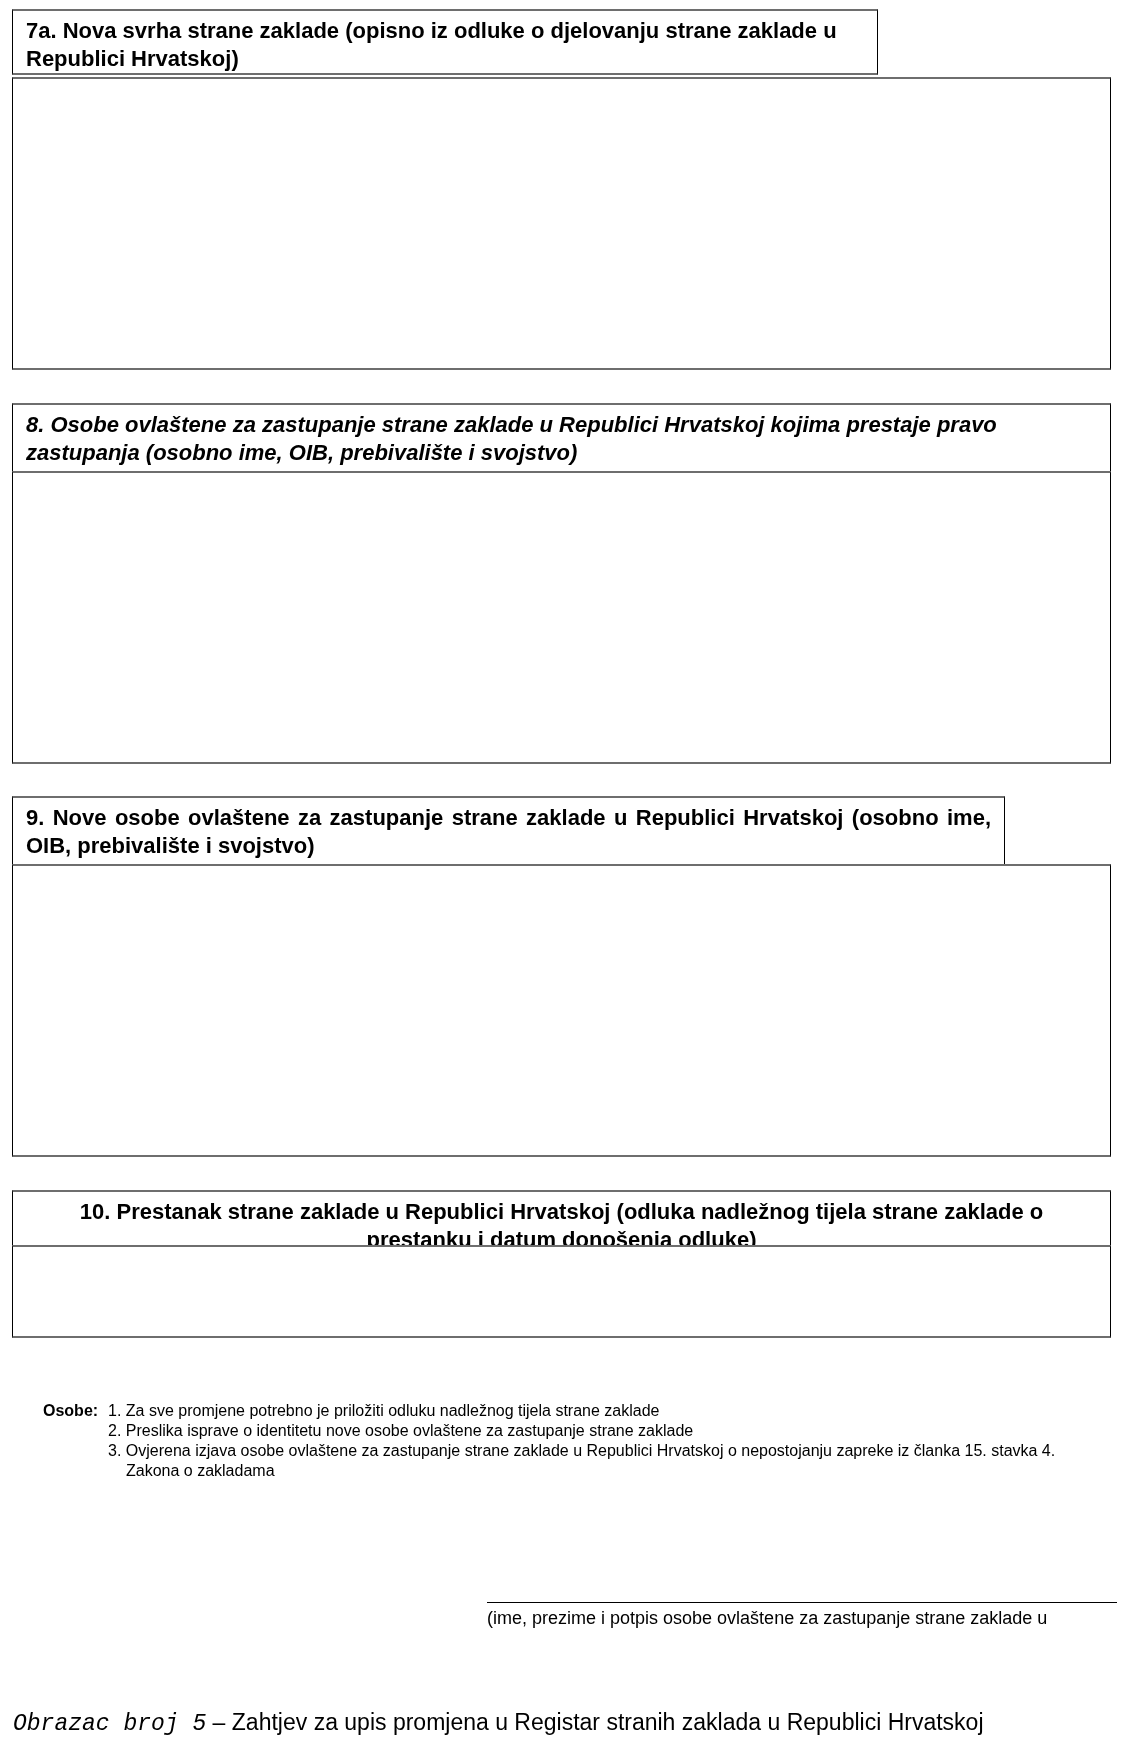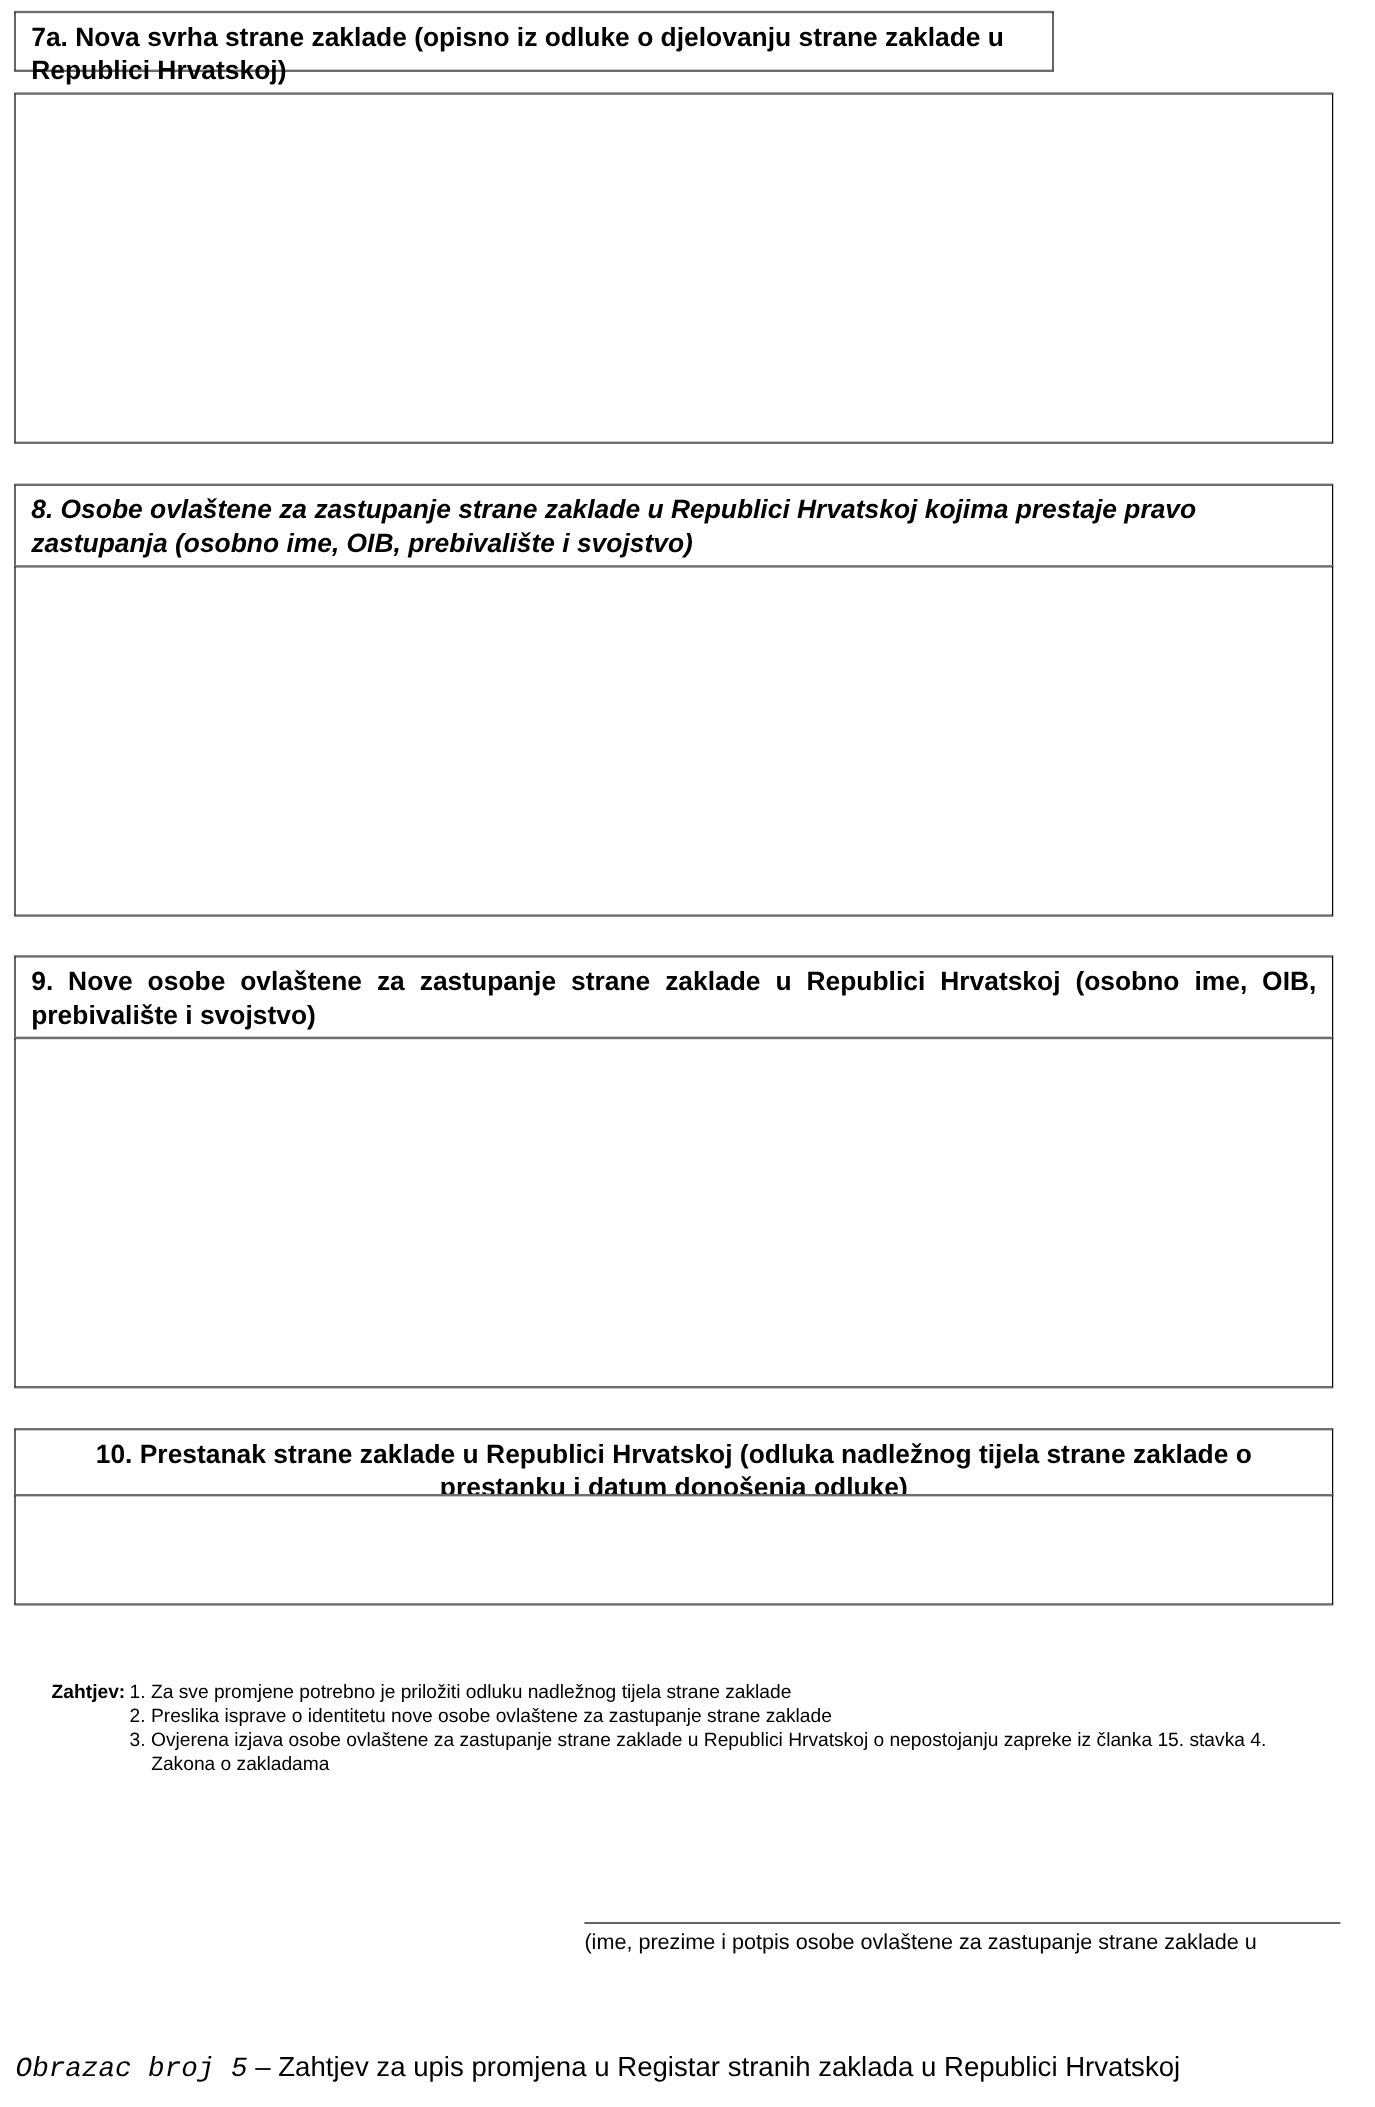--- a/index.html
+++ b/index.html
@@ -1,25 +1,25 @@
 <!DOCTYPE html>
 <html><head>
 <meta charset="utf-8">
 <style>
   html, body { margin:0; padding:0; background:#fff; }
   body { width:1146px; height:1756px; position:relative; overflow:hidden; font-family:"Liberation Sans", sans-serif; color:#000; }
   .box { position:absolute; left:12px; box-sizing:border-box; border-left:1.5px solid #000; border-right:1.5px solid #000; border-top:2px solid #6e6e6e; border-bottom:2px solid #6e6e6e; background:#fff; }
   .hdr { font-weight:bold; font-size:22px; line-height:28px; padding:6px 13px 0 13px; box-sizing:border-box; }
   .hdr.justify { text-align:justify; text-align-last:left; }
   .field { }
-  #b7a-h { top:9px; width:866px; height:51px; }
+  #b7a-h { top:9px; width:866px; height:66px; }
   #b7a-c { top:77px; width:1099px; height:293px; }
   #b8-h { top:403px; width:1099px; height:70px;font-style:italic; }
   #b8-c { top:471px; width:1099px; height:293px; }
-  #b9-h { top:796px; width:1099px; height:70px; }
+  #b9-h { top:796px; width:993px; height:70px; }
   #b9-c { top:864px; width:1099px; height:293px; }
   #b10-h { top:1190px; width:1099px; height:57px;text-align:center; }
   #b10-c { top:1245px; width:1099px; height:93px; }
   .prilog { position:absolute; top:1401px; left:43px; font-size:16px; line-height:20px; }
   .prilog-label { position:absolute; left:0; top:0; font-weight:bold; }
   .prilog-list { position:absolute; left:65px; top:0; width:1040px; }
   .prilog-list div { white-space:nowrap; }
   .prilog-list .indent { padding-left:18px; }
   .sig-line { position:absolute; top:1602px; left:487px; width:630px; height:0; border-top:1.5px solid #000; }
   .sig-caption { position:absolute; top:1607px; left:487px; width:630px; font-size:18px; line-height:23px; }
@@ -36,21 +36,21 @@
 <div id="b8-h" class="box hdr">8. Osobe ovlaštene za zastupanje strane zaklade u Republici Hrvatskoj kojima prestaje pravo zastupanja (osobno ime, OIB, prebivalište i svojstvo)</div>
 <div id="b8-c" class="box field"></div>
 
 <div id="b9-h" class="box hdr justify">9. Nove osobe ovlaštene za zastupanje strane zaklade u Republici Hrvatskoj (osobno ime, OIB, prebivalište i svojstvo)</div>
 <div id="b9-c" class="box field"></div>
 
 <div id="b10-h" class="box hdr">10. Prestanak strane zaklade u Republici Hrvatskoj (odluka nadležnog tijela strane zaklade o prestanku i datum donošenja odluke)</div>
 <div id="b10-c" class="box field"></div>
 
 <div class="prilog">
-  <span class="prilog-label">Zahtjev:</span>
+  <span class="prilog-label">Osobe:</span>
   <div class="prilog-list">
     <div>1. Za sve promjene potrebno je priložiti odluku nadležnog tijela strane zaklade</div>
     <div>2. Preslika isprave o identitetu nove osobe ovlaštene za zastupanje strane zaklade</div>
     <div>3. Ovjerena izjava osobe ovlaštene za zastupanje strane zaklade u Republici Hrvatskoj o nepostojanju zapreke iz članka 15. stavka 4.</div>
     <div class="indent">Zakona o zakladama</div>
   </div>
 </div>
 
 <div class="sig-line"></div>
 <div class="sig-caption">

